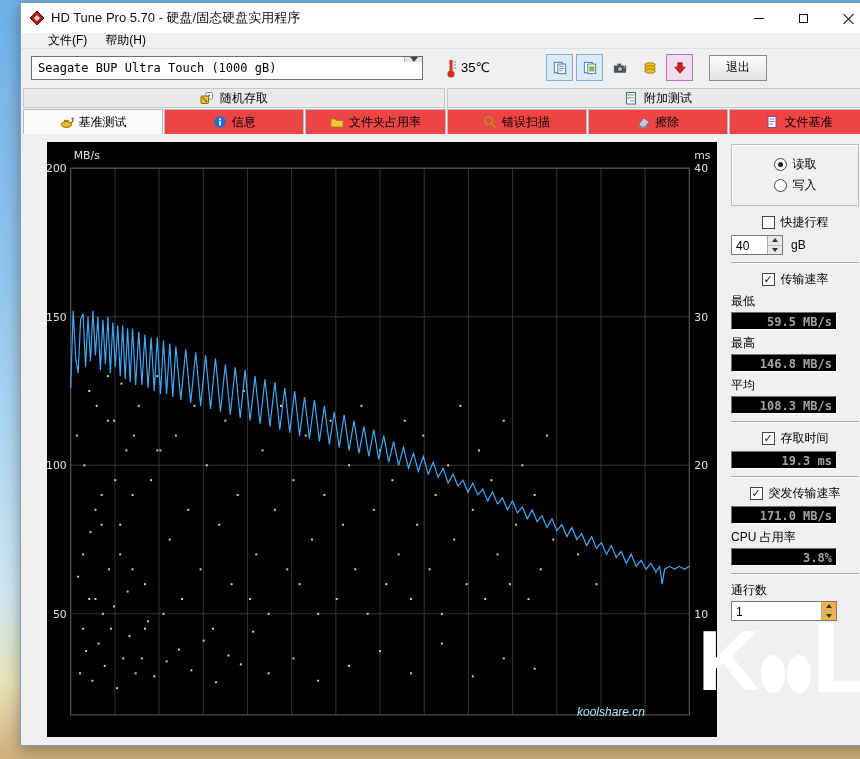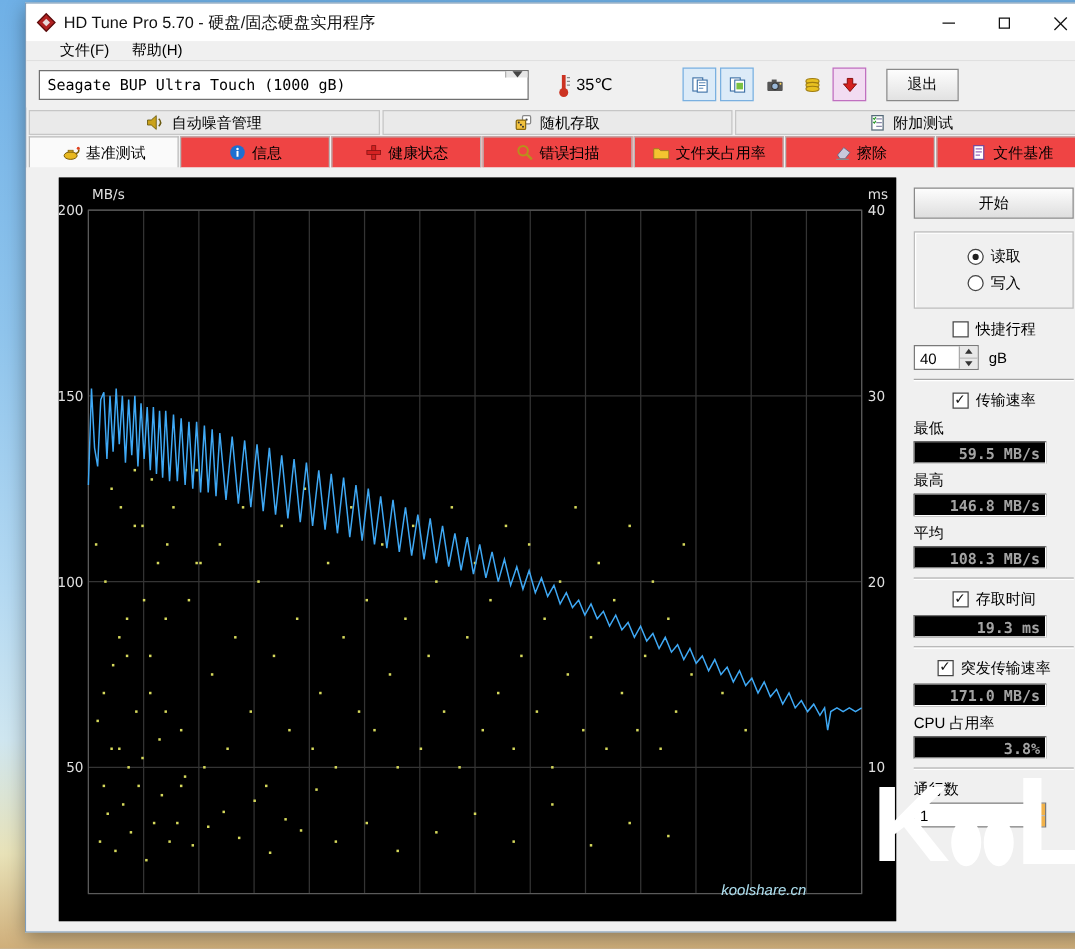--- a/index.html
+++ b/index.html
@@ -165,27 +165,20 @@
           <polygon points="8,14 2,7 5.5,7 5.5,2 10.5,2 10.5,7 14,7" fill="#d42020" stroke="#7a0000" stroke-width="0.8"></polygon>
         </svg>
       </div>
     </div>
     <button class="exit-btn">退出</button>
   </div>
 
   <div class="tabs1">
     <div class="tab1">
       <svg class="ic" viewBox="0 0 14 14">
-        <polygon points="1,5 4,5 8,1.5 8,12.5 4,9 1,9" fill="#caa21c" stroke="#6a5a10" stroke-width="0.7"></polygon>
-        <path d="M10 4 q3 3 0 6" fill="none" stroke="#6a5a10" stroke-width="1.2"></path>
-      </svg>
-      <span>自动噪音管理</span>
-    </div>
-    <div class="tab1">
-      <svg class="ic" viewBox="0 0 14 14">
         <rect x="6" y="1.5" width="6.5" height="6.5" rx="1" fill="#fff" stroke="#888"></rect>
         <circle cx="9.2" cy="4.7" r="0.9" fill="#444"></circle>
         <rect x="1" y="5" width="7.5" height="7.5" rx="1" fill="#f2c23e" stroke="#8a6a10"></rect>
         <circle cx="3" cy="7" r="0.8" fill="#333"></circle>
           <circle cx="4.7" cy="8.7" r="0.8" fill="#333"></circle>
           <circle cx="6.4" cy="10.4" r="0.8" fill="#333"></circle>
       </svg>
       <span>随机存取</span>
     </div>
     <div class="tab1">
@@ -214,37 +207,30 @@
     <div class="tab2">
       <svg class="ic" viewBox="0 0 14 14">
         <circle cx="7" cy="7" r="5.8" fill="#1f6fd0"></circle>
         <circle cx="7" cy="4.2" r="1" fill="#fff"></circle>
         <rect x="6.2" y="5.8" width="1.6" height="4.6" fill="#fff"></rect>
       </svg>
       <span>信息</span>
     </div>
     <div class="tab2">
       <svg class="ic" viewBox="0 0 14 14">
-        <rect x="5.4" y="1.5" width="3.2" height="11" fill="#d42222" stroke="#801010" stroke-width="0.6"></rect>
-        <rect x="1.5" y="5.4" width="11" height="3.2" fill="#d42222" stroke="#801010" stroke-width="0.6"></rect>
-      </svg>
-      <span>健康状态</span>
+        <path d="M1 4 l4 0 1.5 1.5 6.5 0 0 6.5 -12 0 z" fill="#f4c430" stroke="#9a7b1f" stroke-width="0.7"></path>
+      </svg>
+      <span>文件夹占用率</span>
     </div>
     <div class="tab2">
       <svg class="ic" viewBox="0 0 14 14">
         <circle cx="5.5" cy="5.5" r="3.8" fill="none" stroke="#b8901c" stroke-width="1.6"></circle>
         <line x1="8.5" y1="8.5" x2="12.5" y2="12.5" stroke="#b8901c" stroke-width="2"></line>
       </svg>
       <span>错误扫描</span>
-    </div>
-    <div class="tab2">
-      <svg class="ic" viewBox="0 0 14 14">
-        <path d="M1 4 l4 0 1.5 1.5 6.5 0 0 6.5 -12 0 z" fill="#f4c430" stroke="#9a7b1f" stroke-width="0.7"></path>
-      </svg>
-      <span>文件夹占用率</span>
     </div>
     <div class="tab2">
       <svg class="ic" viewBox="0 0 14 14">
         <polygon points="3,9 8,3 13,7 9,12 5,12" fill="#c8c8dc" stroke="#666680" stroke-width="0.7"></polygon>
         <line x1="2" y1="12.5" x2="12" y2="12.5" stroke="#888" stroke-width="1"></line>
       </svg>
       <span>擦除</span>
     </div>
     <div class="tab2">
       <svg class="ic" viewBox="0 0 14 14">
@@ -422,21 +408,20 @@
           <text x="655" y="30" fill="#e0e0e0" font-size="11" text-anchor="start" font-family="&quot;DejaVu Sans&quot;, sans-serif">40</text>
           <text x="655" y="177.82608695652175" fill="#e0e0e0" font-size="11" text-anchor="start" font-family="&quot;DejaVu Sans&quot;, sans-serif">30</text>
           <text x="655" y="325.6521739130435" fill="#e0e0e0" font-size="11" text-anchor="start" font-family="&quot;DejaVu Sans&quot;, sans-serif">20</text>
           <text x="655" y="473.47826086956525" fill="#e0e0e0" font-size="11" text-anchor="start" font-family="&quot;DejaVu Sans&quot;, sans-serif">10</text>
           <text x="27" y="17" fill="#e0e0e0" font-size="11" text-anchor="start" font-family="&quot;DejaVu Sans&quot;, sans-serif">MB/s</text>
           <text x="655" y="17" fill="#e0e0e0" font-size="11" text-anchor="start" font-family="&quot;DejaVu Sans&quot;, sans-serif">ms</text>
         </svg>
     </div>
 
     <div class="side-panel">
-      <button class="start-btn">开始</button>
 
       <div class="groupbox">
         <label class="radio-row">
           <span class="rb sel"></span>
           <span>读取</span>
         </label>
         <label class="radio-row">
           <span class="rb"></span>
           <span>写入</span>
         </label>

